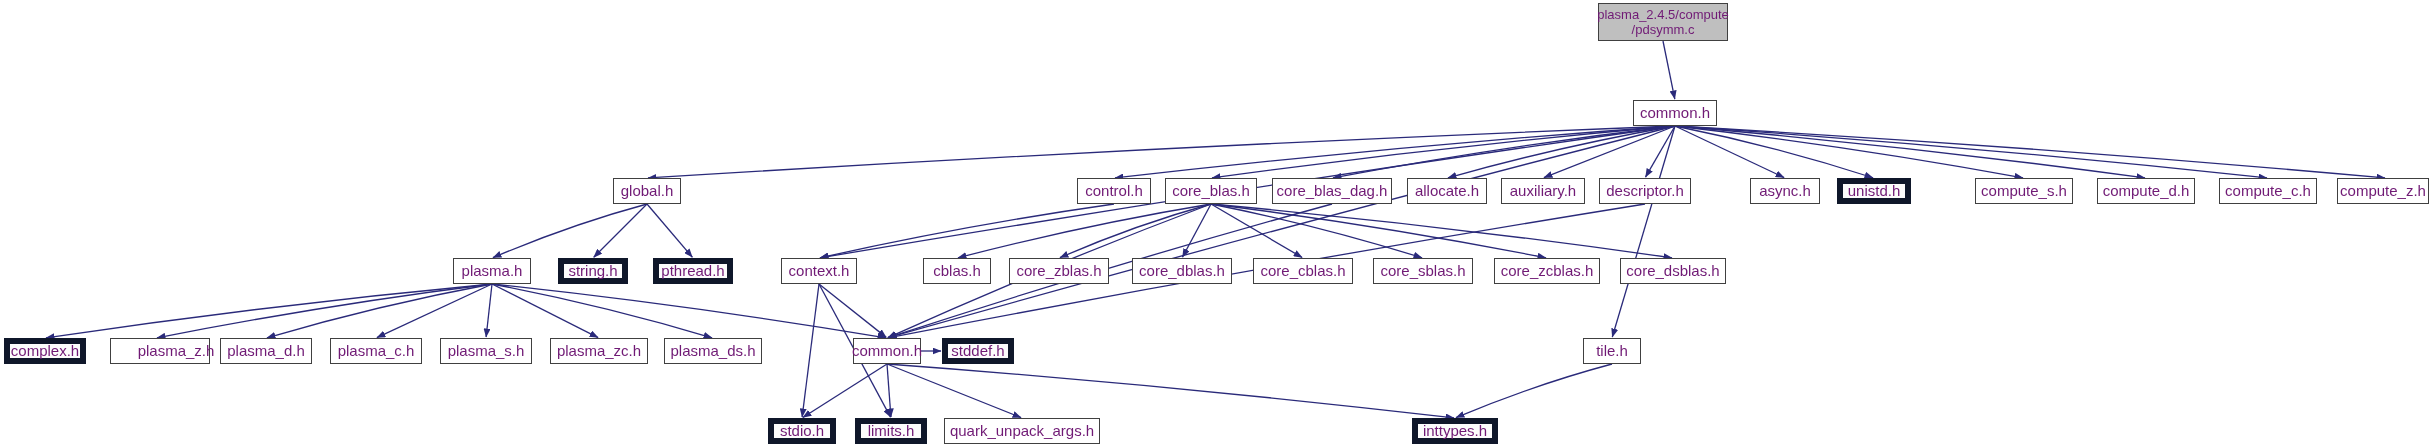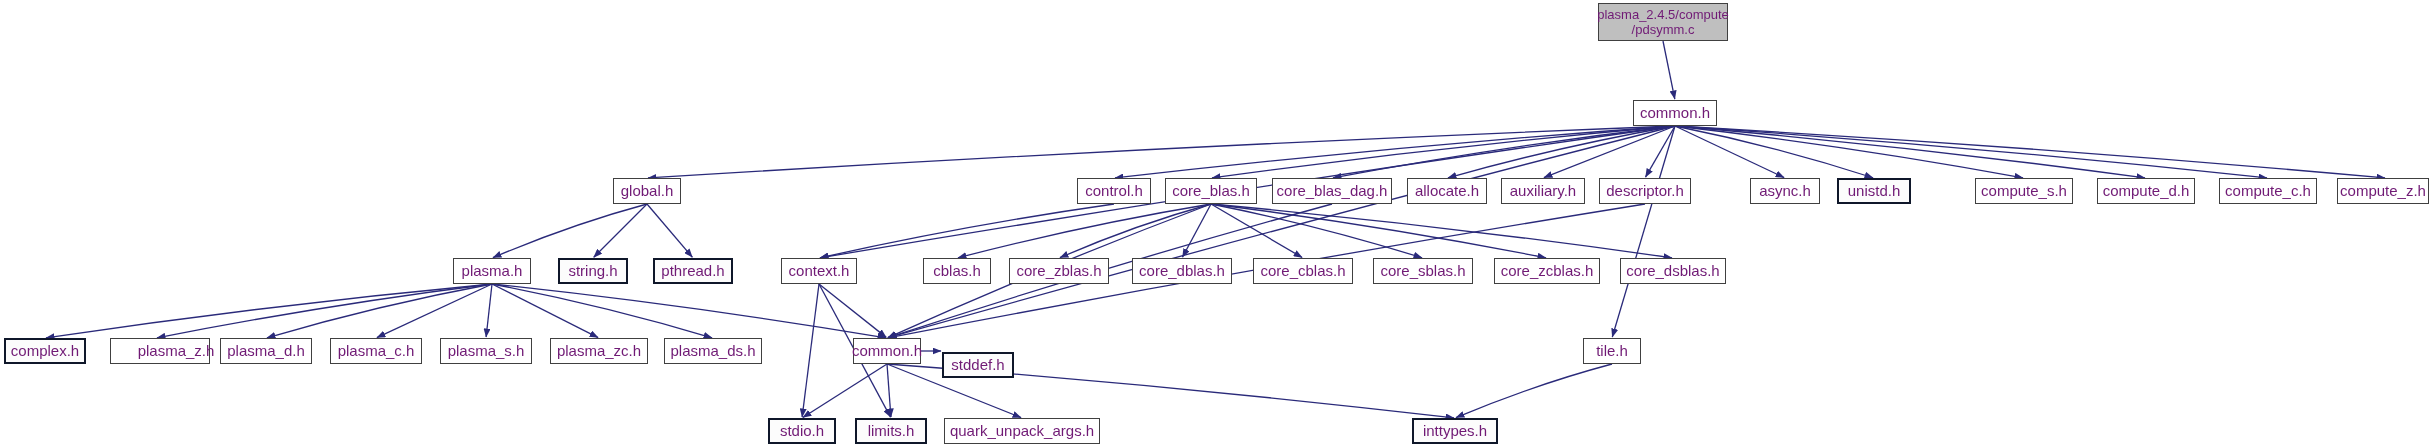--- a/index.html
+++ b/index.html
@@ -35,21 +35,21 @@
     background: #ffffff;
     border: 1px solid #404040;
     white-space: nowrap;
     user-select: none;
   }
   .node.internal {
     border: 1px solid #404040;
     background: #ffffff;
   }
   .node.external {
-    border: 2px solid #0f172a;
+    border: 6px solid #0f172a;
     background: #fcfcfc;
   }
   .node.root {
     border: 1px solid #404040;
     background: #bfbfbf;
     white-space: normal;
     line-height: 1.18;
   }
   .node-label {
     display: block;
@@ -213,21 +213,21 @@
       </div>
       <div class="node internal" style="left: 550px; top: 338px; width: 98px; height: 26px;">
         <span class="node-label">plasma_zc.h</span>
       </div>
       <div class="node internal" style="left: 664px; top: 338px; width: 98px; height: 26px;">
         <span class="node-label">plasma_ds.h</span>
       </div>
       <div class="node internal" style="left: 853px; top: 338px; width: 68px; height: 26px;">
         <span class="node-label">common.h</span>
       </div>
-      <div class="node external" style="left: 942px; top: 338px; width: 72px; height: 26px; margin-top: 14px;">
+      <div class="node external" style="left: 942px; top: 338px; width: 72px; height: 26px;">
         <span class="node-label">stddef.h</span>
       </div>
       <div class="node internal" style="left: 1583px; top: 338px; width: 58px; height: 26px;">
         <span class="node-label">tile.h</span>
       </div>
       <div class="node external" style="left: 768px; top: 418px; width: 68px; height: 26px;">
         <span class="node-label">stdio.h</span>
       </div>
       <div class="node external" style="left: 855px; top: 418px; width: 72px; height: 26px;">
         <span class="node-label">limits.h</span>

